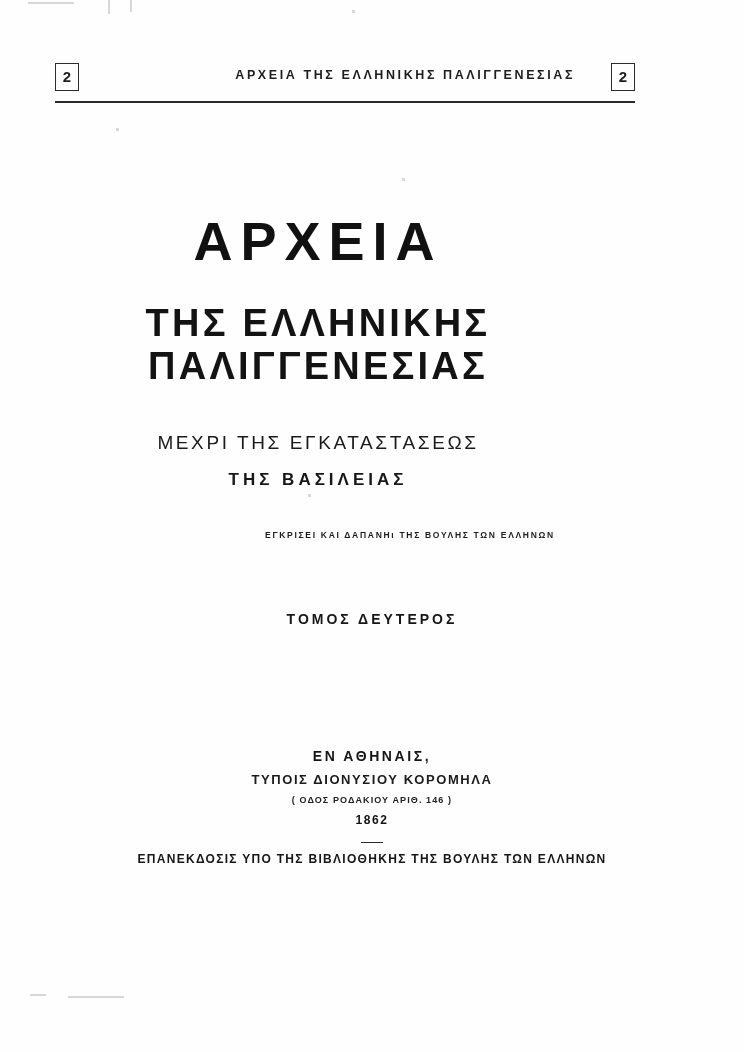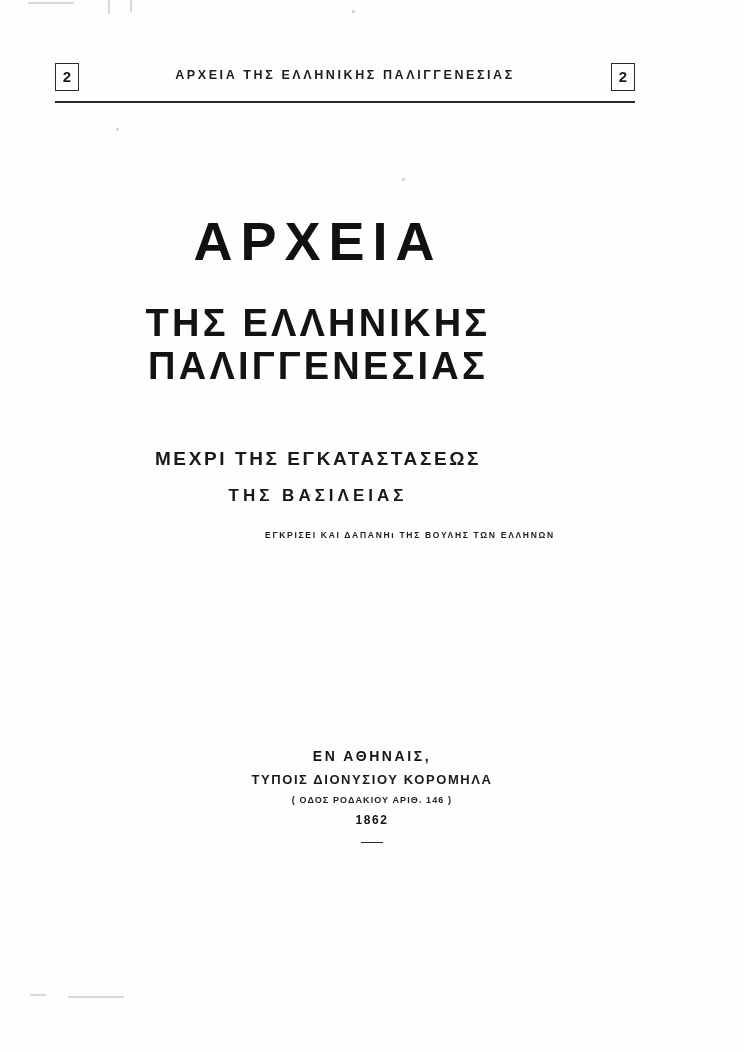--- a/index.html
+++ b/index.html
@@ -57,21 +57,21 @@
     letter-spacing: 0;
     color: #1d1d1d;
   }
   .folio-left { left: 0; }
   .folio-right { right: 0; }
   .header-title {
     position: absolute;
     left: 60px;
     right: 60px;
     top: 10px;
-    text-align: center;
+    text-align: right;
     font-size: 12.5px;
     font-weight: 700;
     letter-spacing: 2.6px;
     color: #1d1d1d;
     white-space: nowrap;
   }
 
   
   .title-block {
     position: absolute;
@@ -89,24 +89,24 @@
   }
   .line-sub {
     font-size: 38px;
     font-weight: 700;
     letter-spacing: 3.2px;
     color: #131313;
     margin-top: 30px;
   }
   .line-small1 {
     font-size: 19px;
-    font-weight: 700;
+    font-weight: 400;
     letter-spacing: 2.6px;
     color: #1a1a1a;
-    margin-top: 60px;
+    margin-top: 44px;
   }
   .line-small2 {
     font-size: 17px;
     font-weight: 700;
     letter-spacing: 4px;
     color: #171717;
     margin-top: 16px;
   }
 
   .approval {
@@ -227,24 +227,26 @@
 
   <div class="title-block">
     <div class="line-main">ΑΡΧΕΙΑ</div>
     <div class="line-sub">ΤΗΣ ΕΛΛΗΝΙΚΗΣ ΠΑΛΙΓΓΕΝΕΣΙΑΣ</div>
     <div class="line-small1">ΜΕΧΡΙ ΤΗΣ ΕΓΚΑΤΑΣΤΑΣΕΩΣ</div>
     <div class="line-small2">ΤΗΣ ΒΑΣΙΛΕΙΑΣ</div>
   </div>
 
   <div class="approval">ΕΓΚΡΙΣΕΙ ΚΑΙ ΔΑΠΑΝΗι ΤΗΣ ΒΟΥΛΗΣ ΤΩΝ ΕΛΛΗΝΩΝ</div>
 
+  <div class="volume">ΤΟΜΟΣ ΔΕΥΤΕΡΟΣ</div>
 
   <div class="imprint">
     <div class="imp-city">ΕΝ ΑΘΗΝΑΙΣ,</div>
     <div class="imp-printer">ΤΥΠΟΙΣ ΔΙΟΝΥΣΙΟΥ ΚΟΡΟΜΗΛΑ</div>
     <div class="imp-address">( ΟΔΟΣ ΡΟΔΑΚΙΟΥ ΑΡΙΘ. 146 )</div>
     <div><span class="imp-year">1862</span></div>
   </div>
 
   <div class="reissue">
+    <div class="reissue-line1">ΕΠΑΝΕΚΔΟΣΙΣ ΥΠΟ ΤΗΣ ΒΙΒΛΙΟΘΗΚΗΣ ΤΗΣ ΒΟΥΛΗΣ ΤΩΝ ΕΛΛΗΝΩΝ</div>
   </div>
 
 </div>
 
 </body></html>

